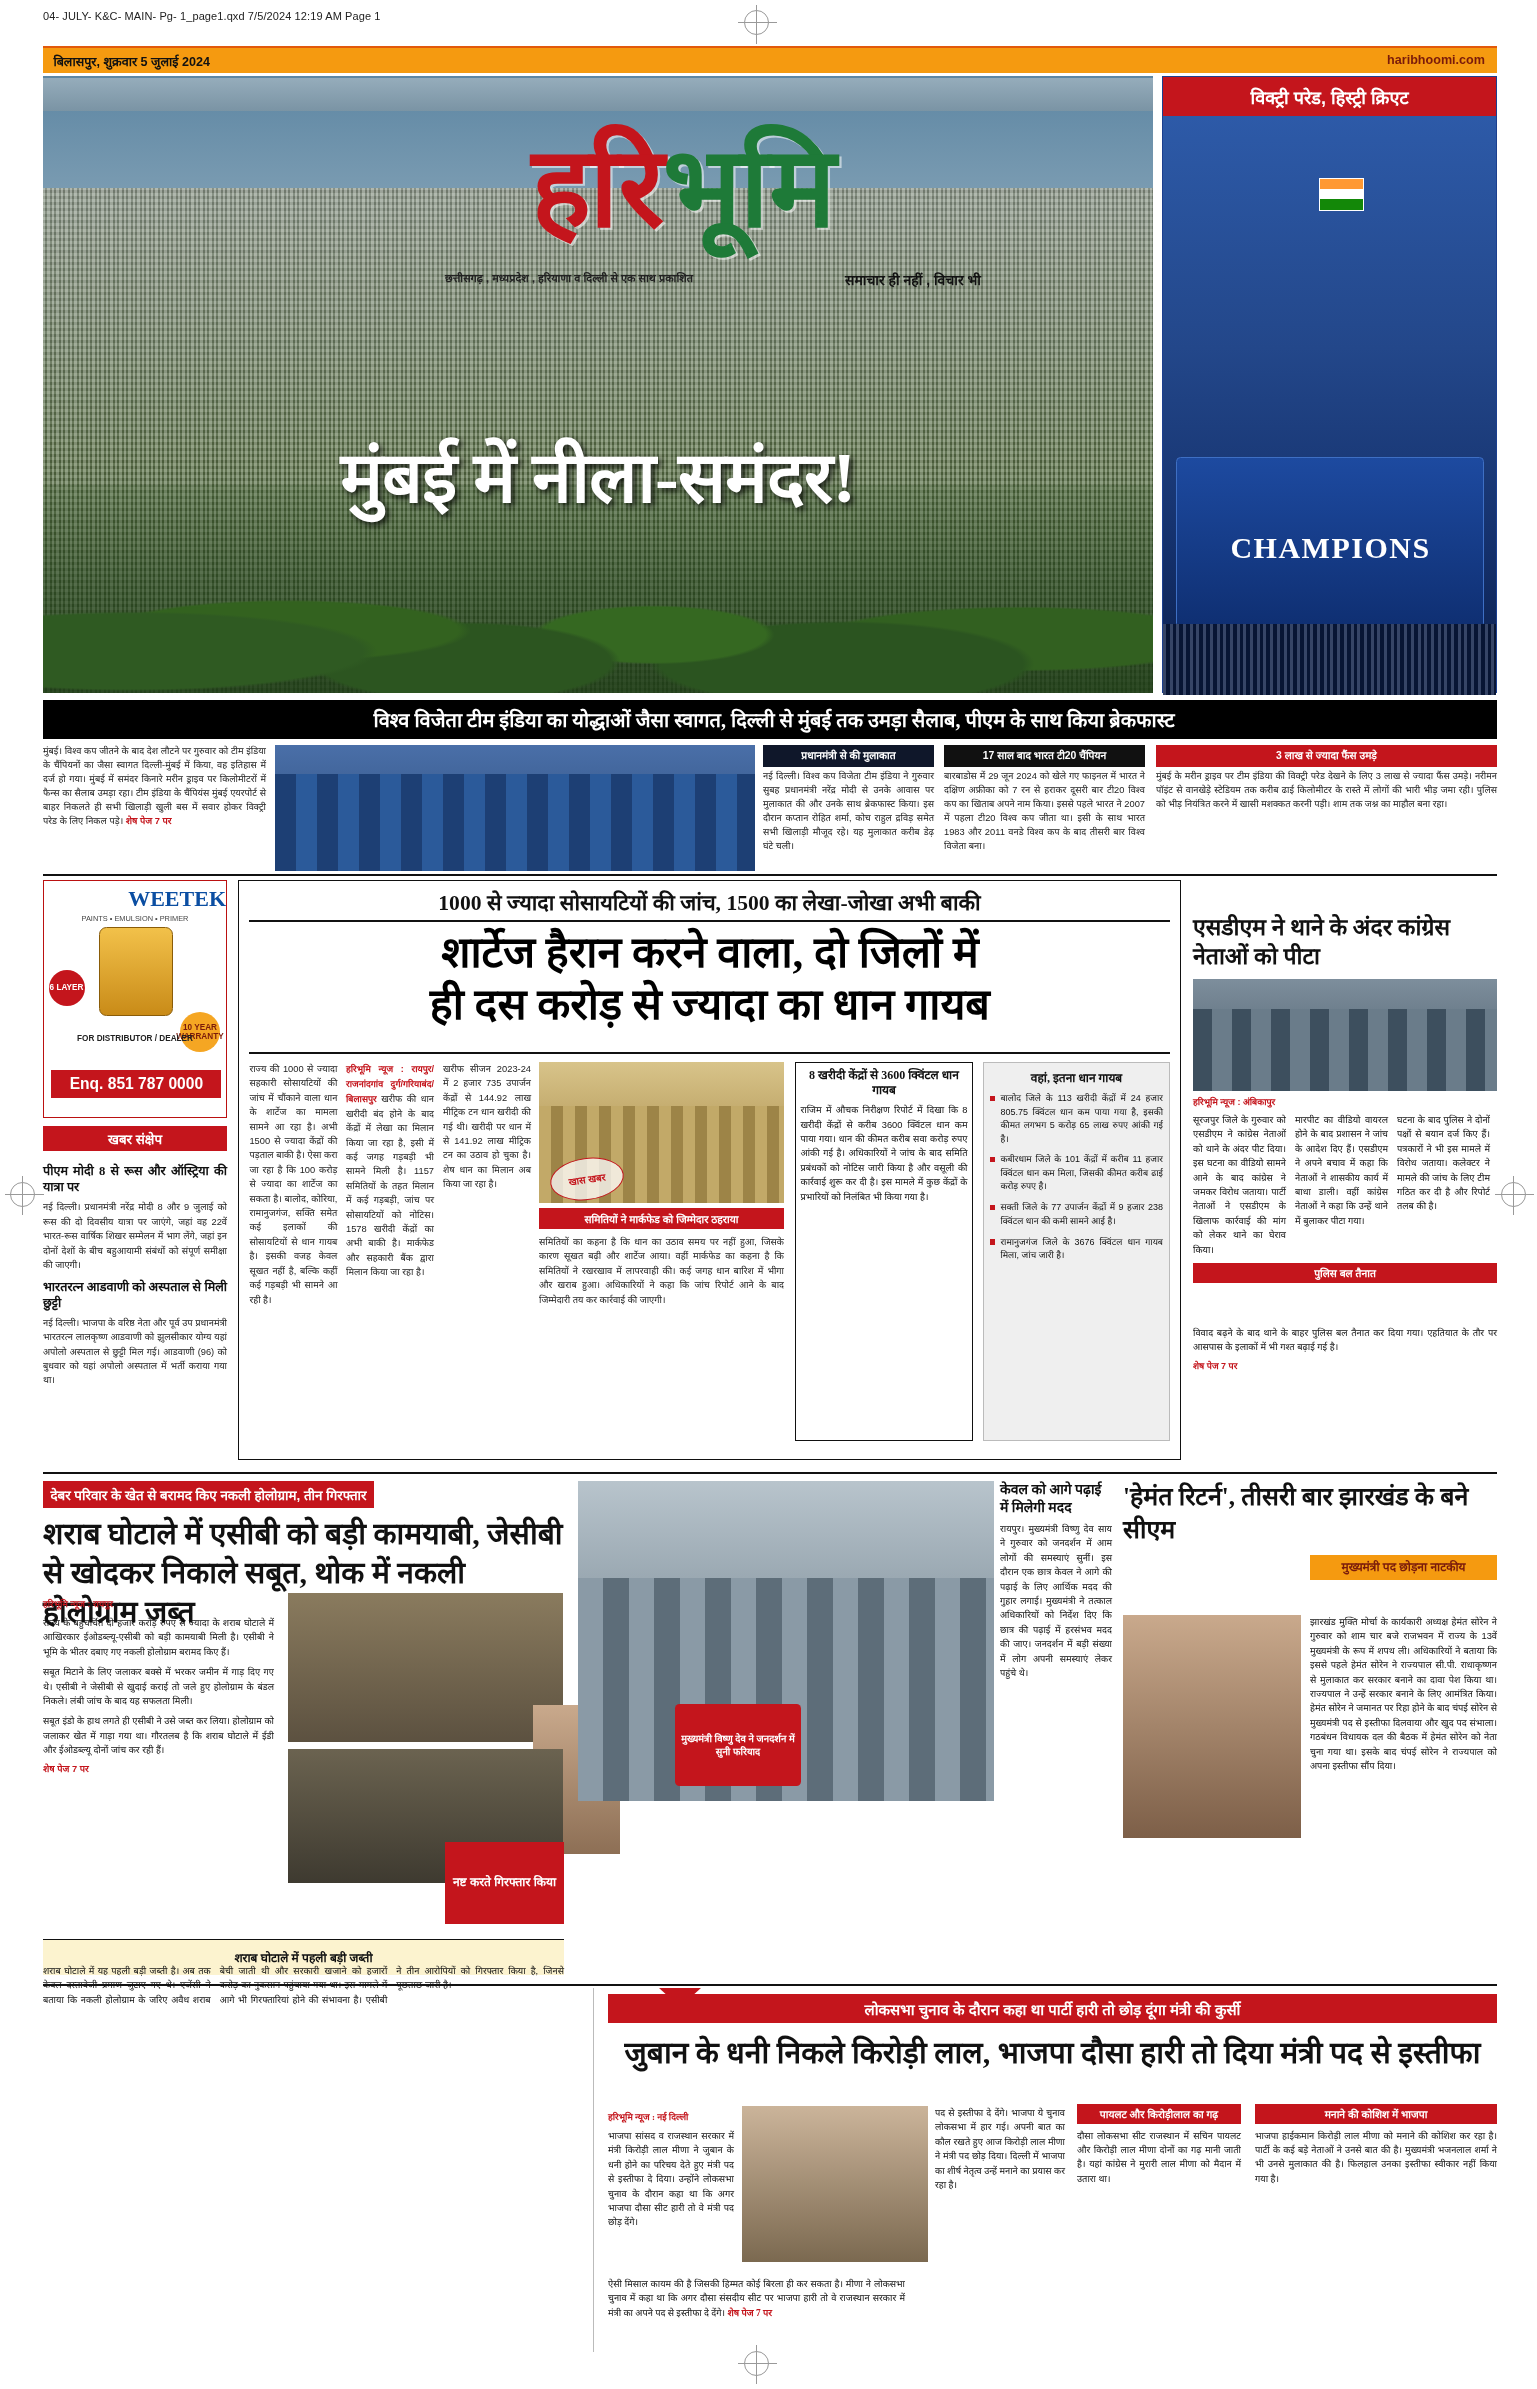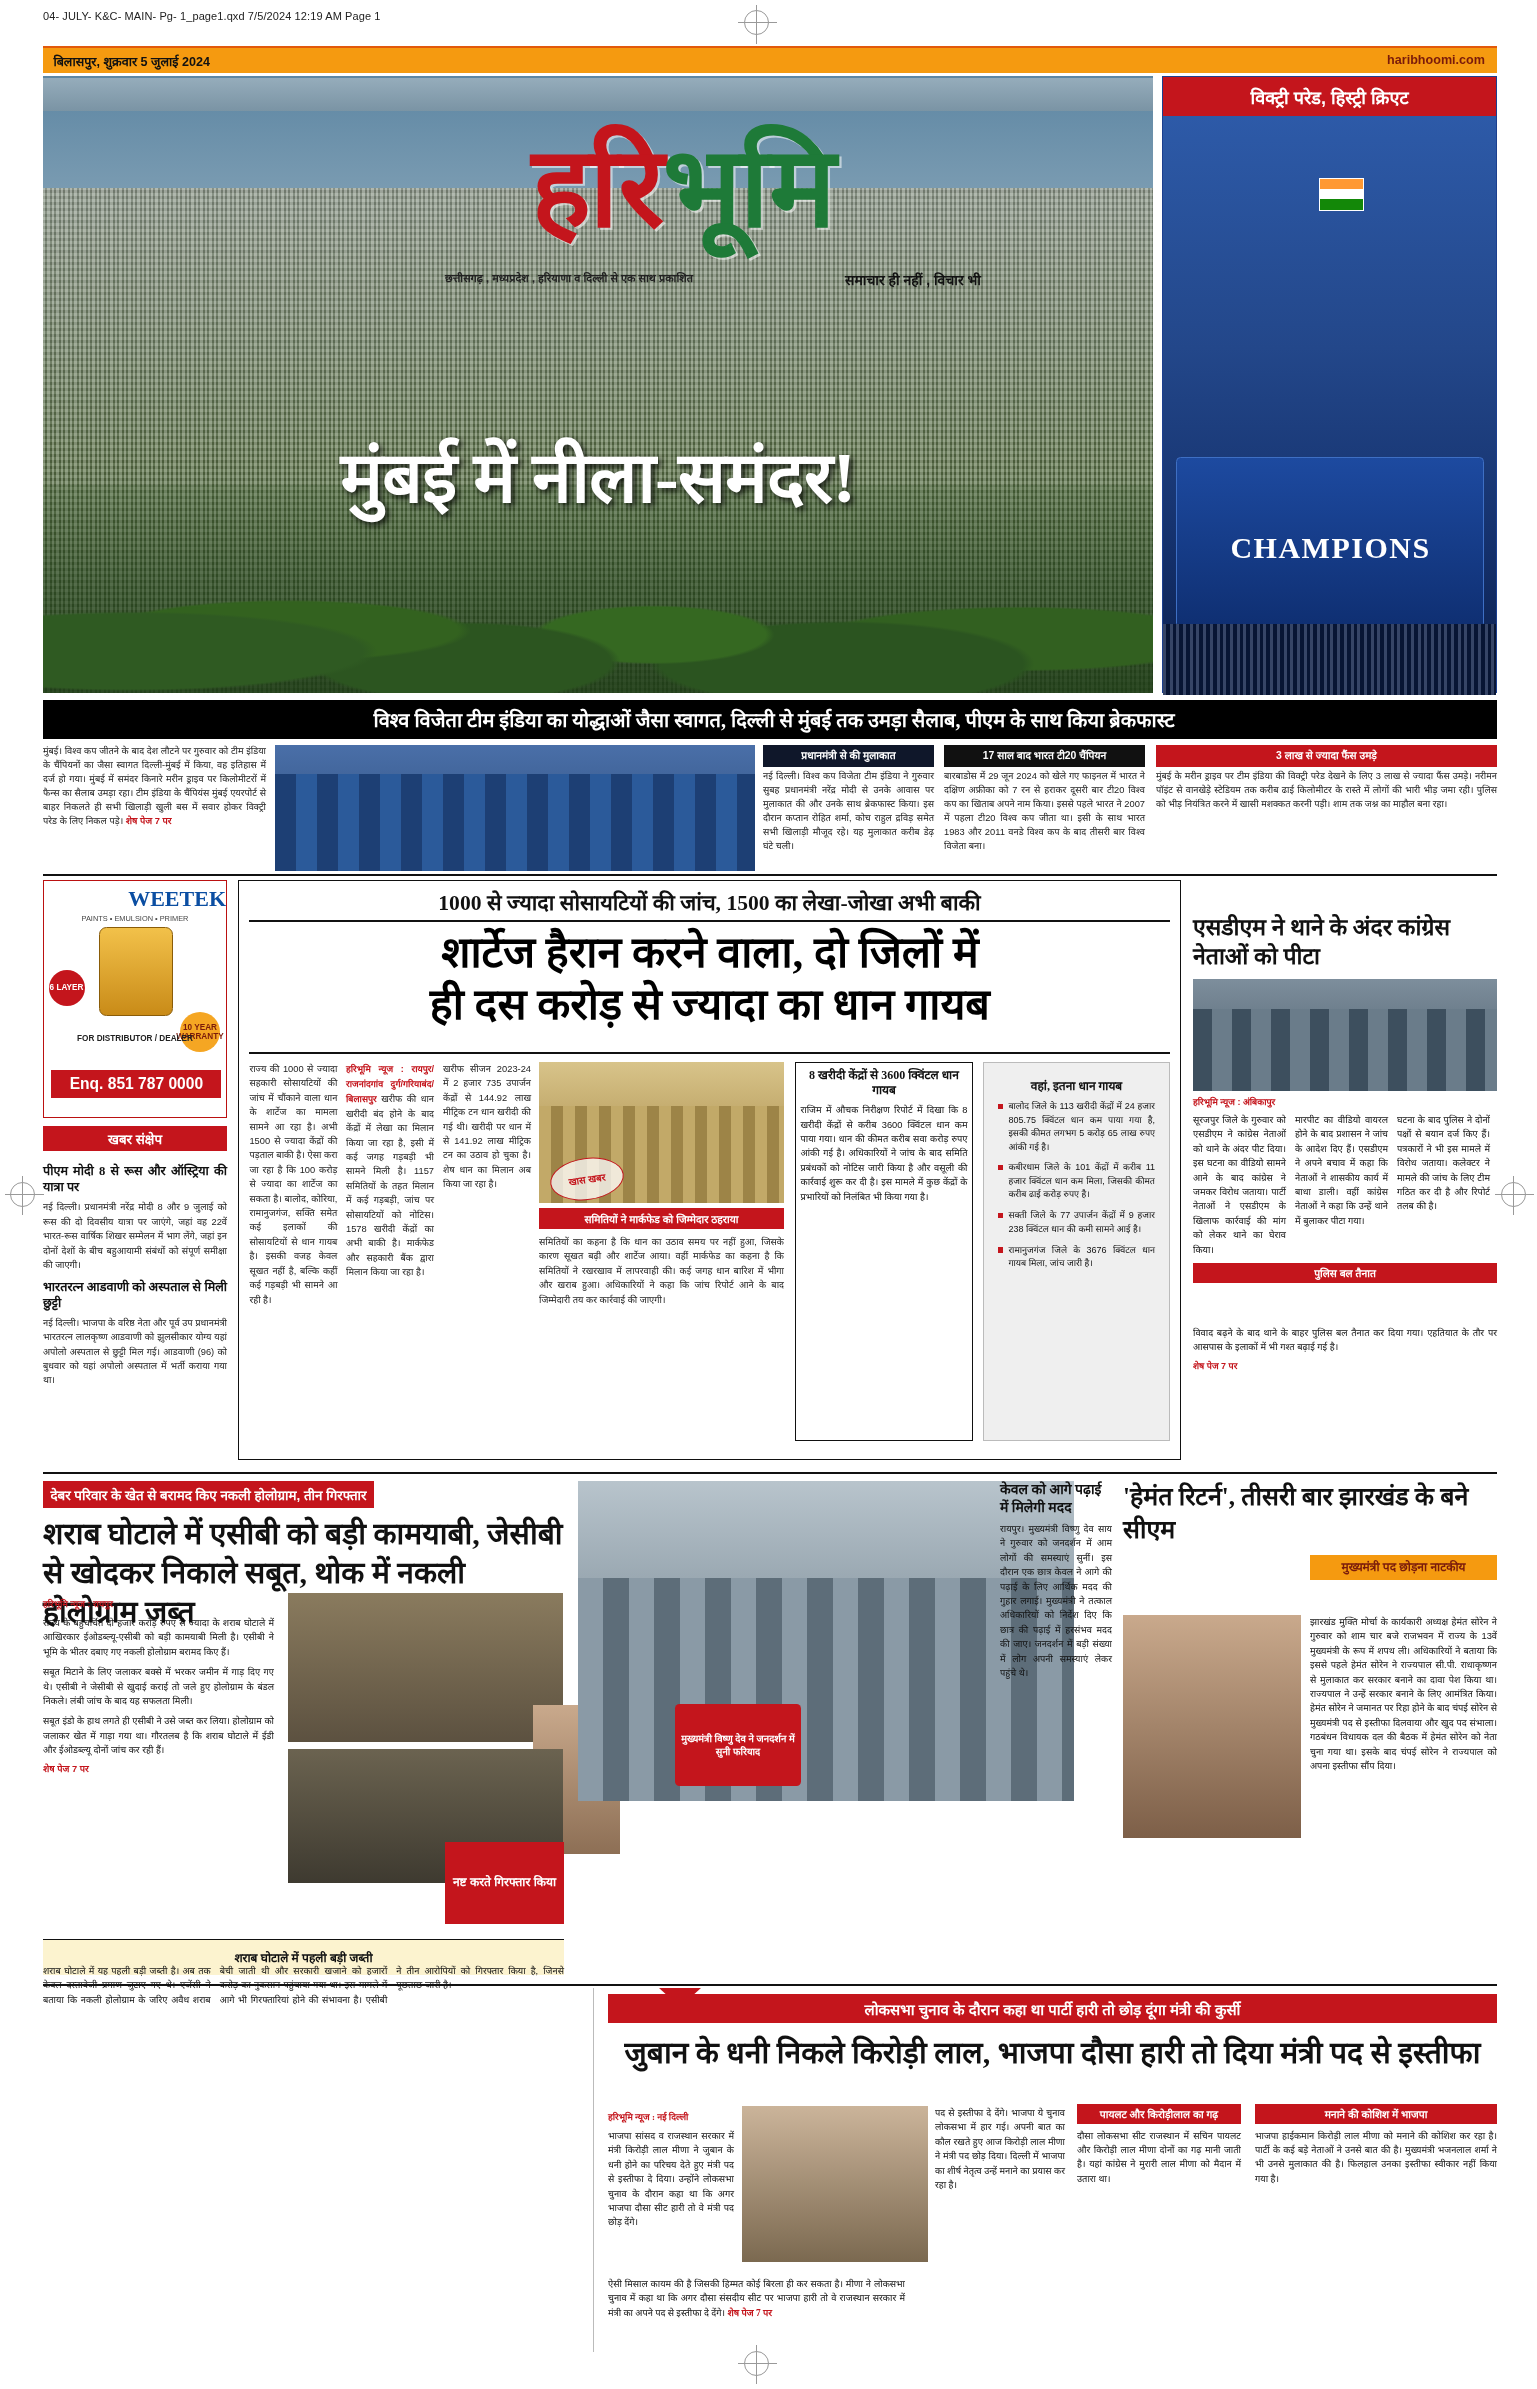--- a/index.html
+++ b/index.html
@@ -257,21 +257,21 @@
     position:absolute; left:556px; top:181px; width:178px; height:379px;
     border:1.1px solid #111; padding:4.5px;
   }
   .lead .sidebox .sh {
     font-size:12px; font-weight:bold; text-align:center; color:#111; line-height:1.3;
     font-family:"Liberation Serif", serif; margin-bottom:4.5px;
   }
   .lead .sidebox .sbody { font-size:9.3px; line-height:1.55; text-align:justify; }
   .lead .greybox {
     position:absolute; left:744px; top:181px; width:187px; height:379px;
-    background:#efefef; border:0.7px solid #bbb; padding:14px;
+    background:#efefef; border:0.7px solid #bbb; padding:6px;
   }
   .lead .greybox .gh {
     font-size:12px; font-weight:bold; text-align:center; margin-bottom:6px;
     font-family:"Liberation Serif", serif;
   }
   .bullets { list-style:none; margin:0; padding:0; font-size:9px; line-height:1.5; }
   .bullets li { position:relative; padding-left:10.4px; margin-bottom:7.4px; text-align:justify;}
   .bullets li:before {
     content:""; position:absolute; left:0; top:3.7px; width:5.2px; height:5.2px; background:#c4151c;
   }
@@ -328,21 +328,21 @@
     display:flex; align-items:center; justify-content:center; text-align:center; line-height:1.3;
   }
   .l2 .subhead {
     position:absolute; left:0; top:458px; width:521px; background:#f1c40f33;
     font-size:12px; font-weight:bold; text-align:center; padding:9px 0; border-top:0.7px solid #111;
   }
   .l2 .subtxt { position:absolute; left:0; top:483px; width:521px; font-size:9.3px; line-height:1.55; text-align:justify; column-count:3; column-gap:9px;}
   
   .mid { position:absolute; left:535px; top:0; width:416px; }
   .mid .mphoto {
-    width:496px; height:320px;
+    width:416px; height:320px;
     background:linear-gradient(180deg,#b8c4cc,#7e8e99 60%,#566470);
     position:relative; overflow:hidden;
   }
   .mid .mphoto .people {
     position:absolute; left:0; bottom:0; width:100%; height:223px;
     background:repeating-linear-gradient(90deg,#8a9aa6 0 25px,#5d6d79 25px 51px);
   }
   .mid .bubble {
     position:absolute; left:97px; top:223px; width:126px; height:82px;
     background:#c4151c; color:#fff; font-size:9.7px; font-weight:bold;

